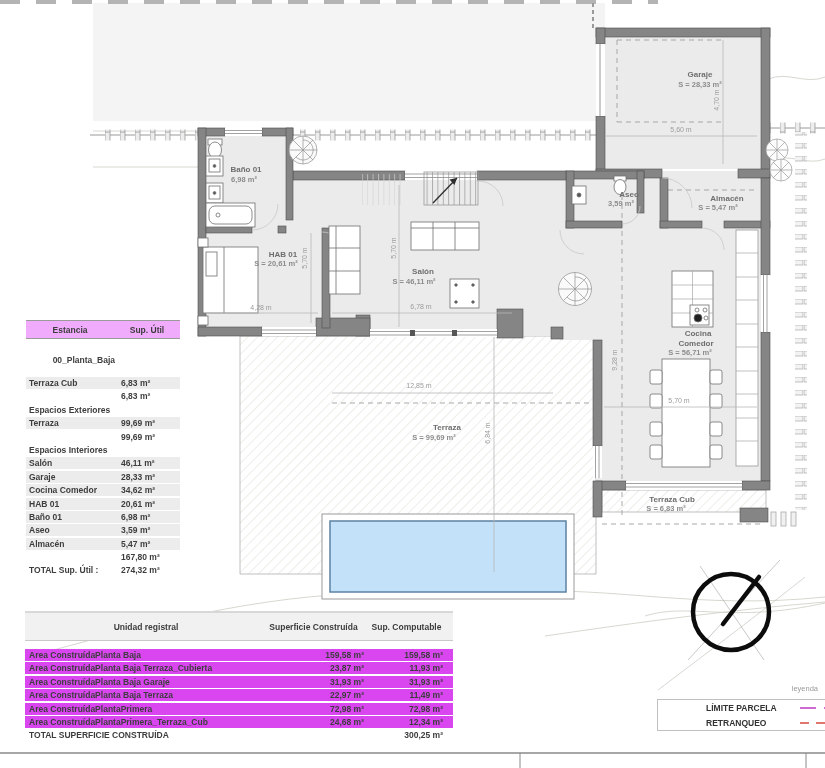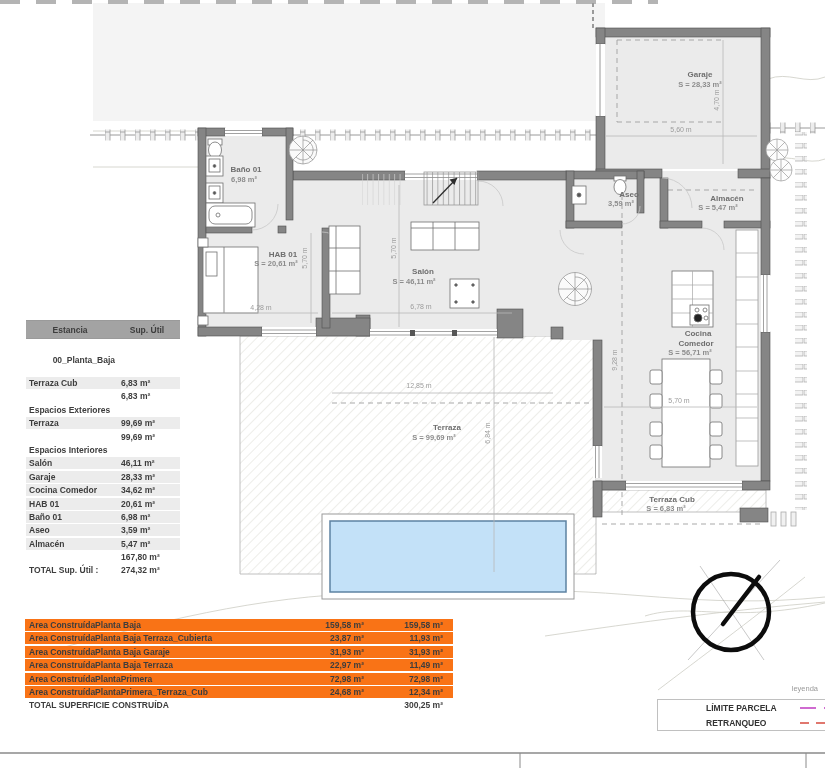--- a/index.html
+++ b/index.html
@@ -6,21 +6,21 @@
   body{width:825px;height:768px;position:relative;background:#fff;overflow:hidden;
        font-family:"Liberation Sans",sans-serif;}
   svg.plan{position:absolute;left:0;top:0;}
   svg text{font-family:"Liberation Sans",sans-serif;}
   .room-name{font-size:8px;font-weight:bold;fill:#6e6e6e;}
   .room-area{font-size:7.5px;font-weight:bold;fill:#8c8c8c;}
   .dim{font-size:7px;fill:#9c9c9c;}
 
   .tbl{position:absolute;color:#3d3d3d;font-weight:bold;}
   .area-table{left:26px;top:320px;width:154px;font-size:8.5px;}
-  .at-header{display:flex;height:17px;align-items:center;background:#a3a3a3;
+  .at-header{display:flex;height:17px;align-items:center;background:#f0abfc;
              border-top:1.3px solid #9a9a9a;border-bottom:1.3px solid #9a9a9a;}
   .at-header .c1{width:88px;text-align:center;}
   .at-header .c2{flex:1;text-align:center;}
   .row{display:flex;height:12px;margin-bottom:1.4px;align-items:center;line-height:12px;}
   .row .c1{width:86px;padding-left:3px;white-space:nowrap;}
   .row .c2{flex:1;padding-left:6px;white-space:nowrap;}
   .row.striped{background:#ececec;}
   .row.section{background:none;}
   .gap-lg{margin-top:15px;text-align:right;}
   .gap{margin-top:11px;}
@@ -28,21 +28,21 @@
   .registry-table{left:25px;top:611px;width:428px;font-size:8.5px;}
   .rt-header{display:flex;align-items:center;height:27px;background:#f1f1f1;
              border-top:2px solid #d8d8d8;border-bottom:1.5px solid #c9c9c9;}
   .rt-header .ru{width:242px;text-align:center;}
   .rt-header .rb{width:93px;text-align:center;line-height:10px;}
   .rt-header .rc{flex:1;text-align:center;}
   .rrow{display:flex;height:12px;margin-bottom:1.4px;align-items:center;line-height:12px;}
   .rrow .ru{width:242px;padding-left:4px;white-space:nowrap;}
   .rrow .rb{width:93px;text-align:right;padding-right:6px;white-space:nowrap;}
   .rrow .rc{flex:1;text-align:right;padding-right:10px;white-space:nowrap;}
-  .rrow.striped{background:#f97316;justify-content:space-between;}
+  .rrow.striped{background:#d946ef;justify-content:space-between;}
   .rt-gap{height:8px;}
 
   .legend{position:absolute;left:657px;top:699px;width:161px;background:#fff;
           border:1px solid #c0c0c0;font-size:8.5px;font-weight:bold;color:#333;padding-left:44px;}
   .legend-row{display:flex;align-items:center;height:15px;}
   .legend-row .lab{width:92px;padding-left:4px;white-space:nowrap;}
   .leyenda-label{position:absolute;left:724px;top:684px;width:94px;text-align:right;
                  font-size:7.5px;color:#9a9a9a;}
 </style>
 </head>
@@ -416,20 +416,25 @@
     <div class="c1"></div>
     <div class="c2">167,80 m²</div>
   </div>
   <div class="row">
     <div class="c1">TOTAL Sup. Útil :</div>
     <div class="c2">274,32 m²</div>
   </div>
 </div>
 
 <div class="tbl registry-table">
+  <div class="rt-header">
+    <div class="ru">Unidad registral</div>
+    <div class="rb">Superficie Construída</div>
+    <div class="rc">Sup. Computable</div>
+  </div>
   <div class="rt-gap"></div>
   <div class="rrow striped">
     <div class="ru">Area ConstruídaPlanta Baja</div>
     <div class="rb">159,58 m²</div>
     <div class="rc">159,58 m²</div>
   </div>
   <div class="rrow striped">
     <div class="ru">Area ConstruídaPlanta Baja Terraza_Cubierta</div>
     <div class="rb">23,87 m²</div>
     <div class="rc">11,93 m²</div>

